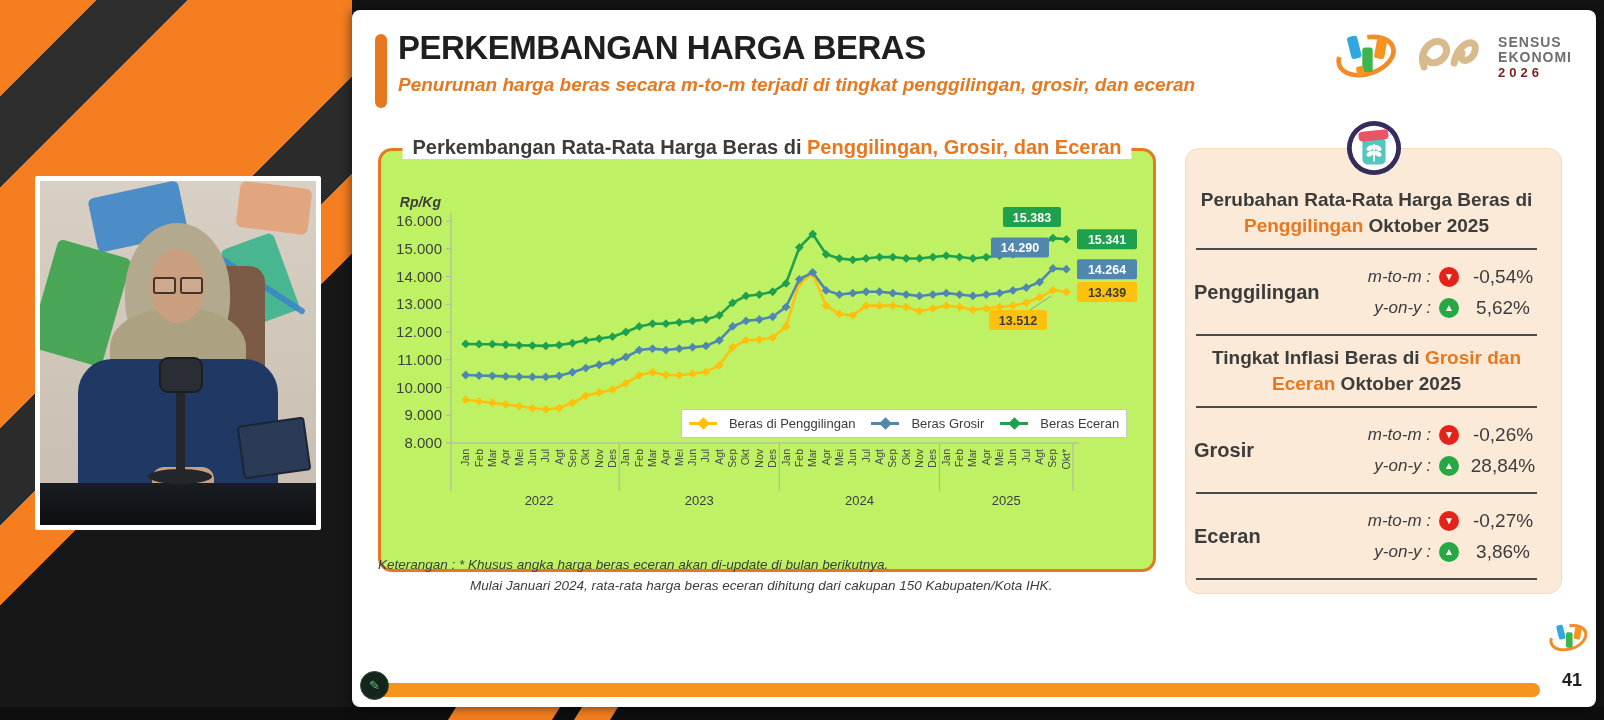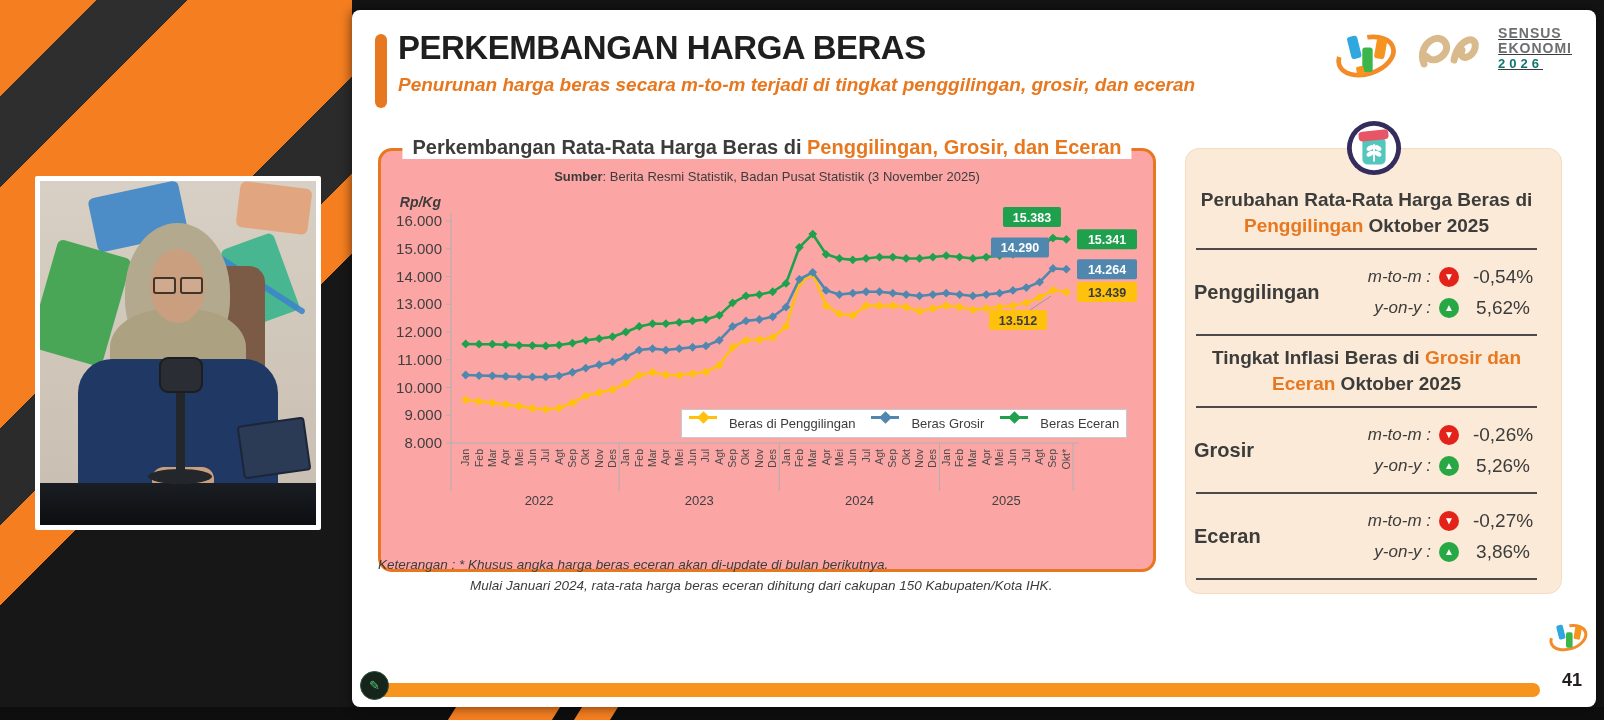--- a/index.html
+++ b/index.html
@@ -37,40 +37,40 @@
 
   
   .slide{position:absolute;left:352px;top:10px;width:1244px;height:697px;background:#fff;border-radius:8px;
     box-shadow:0 0 12px rgba(0,0,0,.6);}
 
   .accent-bar{position:absolute;left:23px;top:24px;width:12px;height:74px;background:#e8781f;border-radius:6px;}
   .page-title{position:absolute;left:46px;top:18px;font-size:34px;font-weight:700;color:#1f1f1f;
     letter-spacing:-.5px;transform:scaleX(.97);transform-origin:left;white-space:nowrap;}
   .page-subtitle{position:absolute;left:46px;top:64px;font-size:19px;font-weight:700;font-style:italic;color:#e8781f;white-space:nowrap;}
 
-  .logo-row{position:absolute;right:24px;top:16px;display:flex;gap:12px;text-decoration:underline;}
+  .logo-row{position:absolute;right:24px;top:16px;display:flex;align-items:center;gap:12px;}
   .se-text{line-height:15px;}
   .se-text .g{font-size:14px;font-weight:700;color:#6d6e71;letter-spacing:1px;}
-  .se-text .y{font-size:13px;font-weight:700;color:#0f766e;letter-spacing:4px;}
+  .se-text .y{font-size:13px;font-weight:700;color:#7f1d1d;letter-spacing:4px;}
 
   
-  .chart-card{position:absolute;left:26px;top:138px;width:772px;height:418px;border:3px solid #e8781f;border-radius:14px;background:#fca5a5;}
+  .chart-card{position:absolute;left:26px;top:138px;width:772px;height:418px;border:3px solid #e8781f;border-radius:14px;background:#bef264;}
   .card-title{position:absolute;top:-15px;left:50%;transform:translateX(-50%);background:#fff;padding:0 10px;
     font-size:20px;font-weight:700;color:#3c3c3b;white-space:nowrap;}
   .card-title .hl{color:#e8781f;}
   .card-source{position:absolute;top:18px;width:100%;text-align:center;font-size:13px;color:#3c3c3b;}
   #chart-svg{position:absolute;left:4px;top:40px;width:760px;height:372px;font-family:"Liberation Sans",sans-serif;}
   .ytick{font-size:15px;fill:#3f3f3f;}
   .xtick{font-size:10.5px;fill:#4a4a4a;}
   .yearlabel{font-size:13px;fill:#3f3f3f;}
   .dlabel{font-size:12.5px;font-weight:700;}
   .yunit{font-size:14px;font-weight:700;font-style:italic;fill:#3c3c3b;}
   .chart-legend{position:absolute;left:300px;top:258px;width:444px;height:27px;background:#fff;border:1px solid #c9c9c9;
     display:flex;align-items:center;justify-content:center;gap:16px;font-size:13px;color:#3c3c3b;}
-  .lg-item{display:flex;gap:12px;}
+  .lg-item{display:flex;align-items:center;gap:12px;}
   .lg-swatch{position:relative;width:28px;height:3px;}
   .lg-swatch::after{content:"";position:absolute;left:10px;top:-3.5px;width:9px;height:9px;transform:rotate(45deg);background:inherit;}
 
   .footnote{position:absolute;left:26px;top:544px;font-size:13.5px;font-style:italic;color:#3c3c3b;line-height:21px;}
   .footnote .l2{padding-left:92px;font-style:italic;}
 
   
   .panel{position:absolute;left:833px;top:138px;width:375px;height:444px;background:#fbead7;border-radius:14px;border:1px solid #f3dcc0;}
   .panel-icon{position:absolute;left:50%;top:-30px;transform:translateX(-50%);}
   .panel-inner{position:absolute;left:8px;right:22px;top:38px;}
@@ -151,23 +151,20 @@
       <span class="se-text">
         <div class="g">SENSUS</div>
         <div class="g">EKONOMI</div>
         <div class="y">2026</div>
       </span>
     </div>
 
     <div class="chart-card">
       <div class="card-title">
         <span>Perkembangan Rata-Rata Harga Beras di </span><span class="hl">Penggilingan, Grosir, dan Eceran</span>
-      </div>
-      <div class="card-source">
-        <b>Sumber</b><span>: Berita Resmi Statistik, Badan Pusat Statistik (3 November 2025)</span>
       </div>
       <svg id="chart-svg" viewBox="0 0 760 372">
           <text x="56" y="16" text-anchor="end" class="yunit">Rp/Kg</text>
           <line x1="66" y1="22" x2="66" y2="252" stroke="#b0b0b0" stroke-width="1"></line>
           <line x1="66" y1="252" x2="694" y2="252" stroke="#b0b0b0" stroke-width="1"></line>
           <line x1="61" y1="252" x2="66" y2="252" stroke="#b0b0b0"></line>
           <text x="57" y="257" text-anchor="end" class="ytick">8.000</text>
           <line x1="61" y1="224.25" x2="66" y2="224.25" stroke="#b0b0b0"></line>
           <text x="57" y="229.25" text-anchor="end" class="ytick">9.000</text>
           <line x1="61" y1="196.5" x2="66" y2="196.5" stroke="#b0b0b0"></line>
@@ -466,21 +463,21 @@
               <span class="badge badge-down">
                   <span>▼</span>
                 </span>
               <span class="val">-0,26%</span>
             </div>
             <div class="stat-line">
               <span class="metric">y-on-y :</span>
               <span class="badge badge-up">
                   <span>▲</span>
                 </span>
-              <span class="val">5,26%</span>
+              <span class="val">28,84%</span>
             </div>
           </div>
         </div>
         <hr class="panel-rule">
         <div class="stat-row">
           <div class="stat-label">Eceran</div>
           <div class="stat-values">
             <div class="stat-line">
               <span class="metric">m-to-m :</span>
               <span class="badge badge-down">

